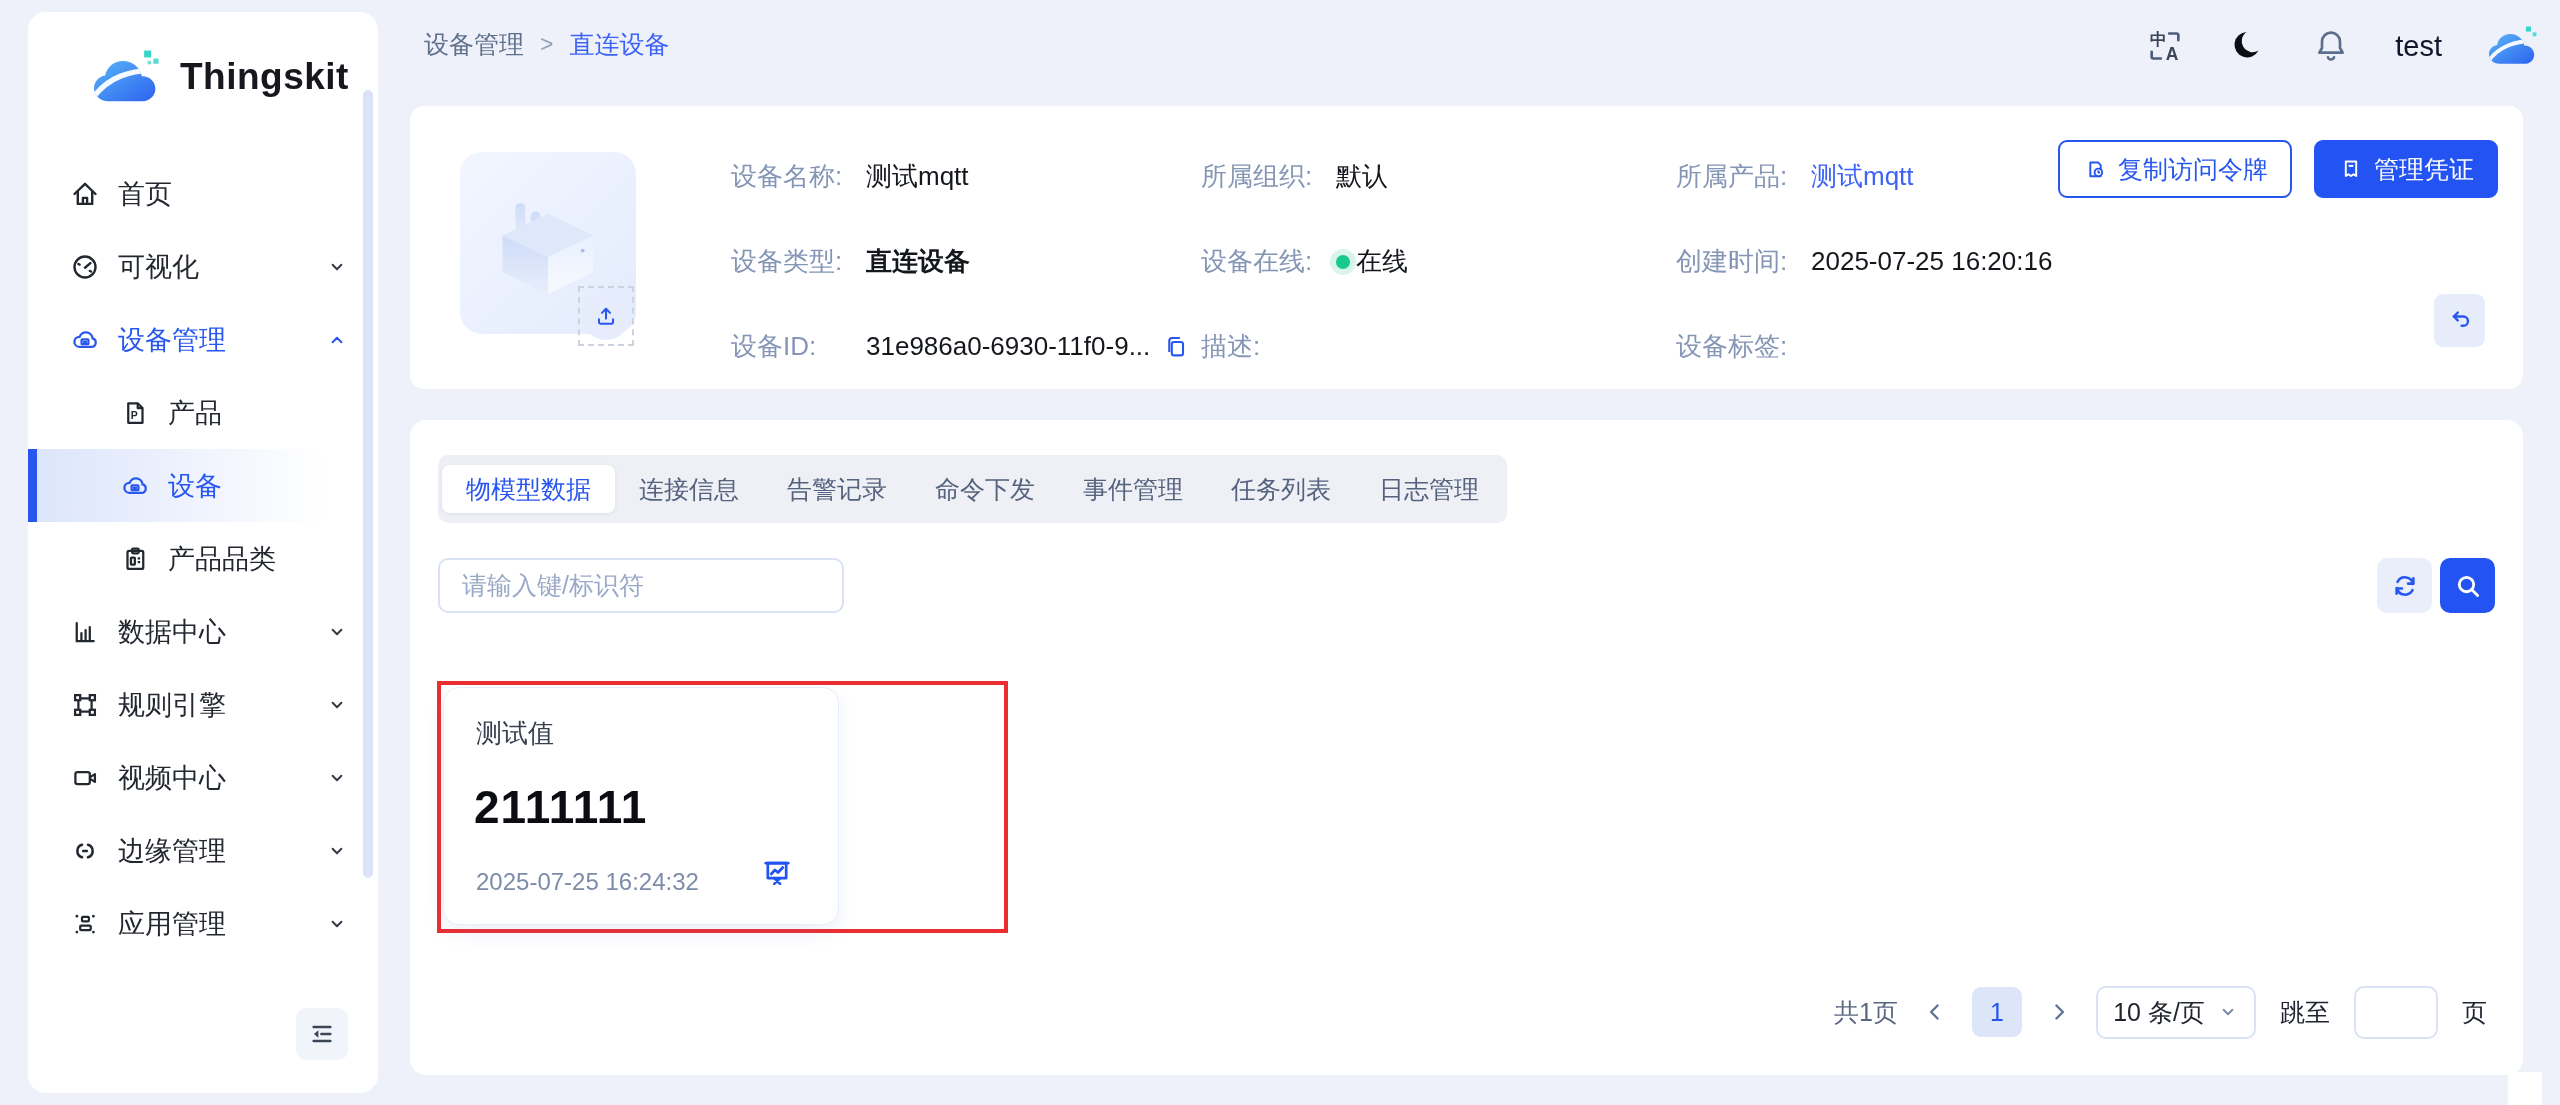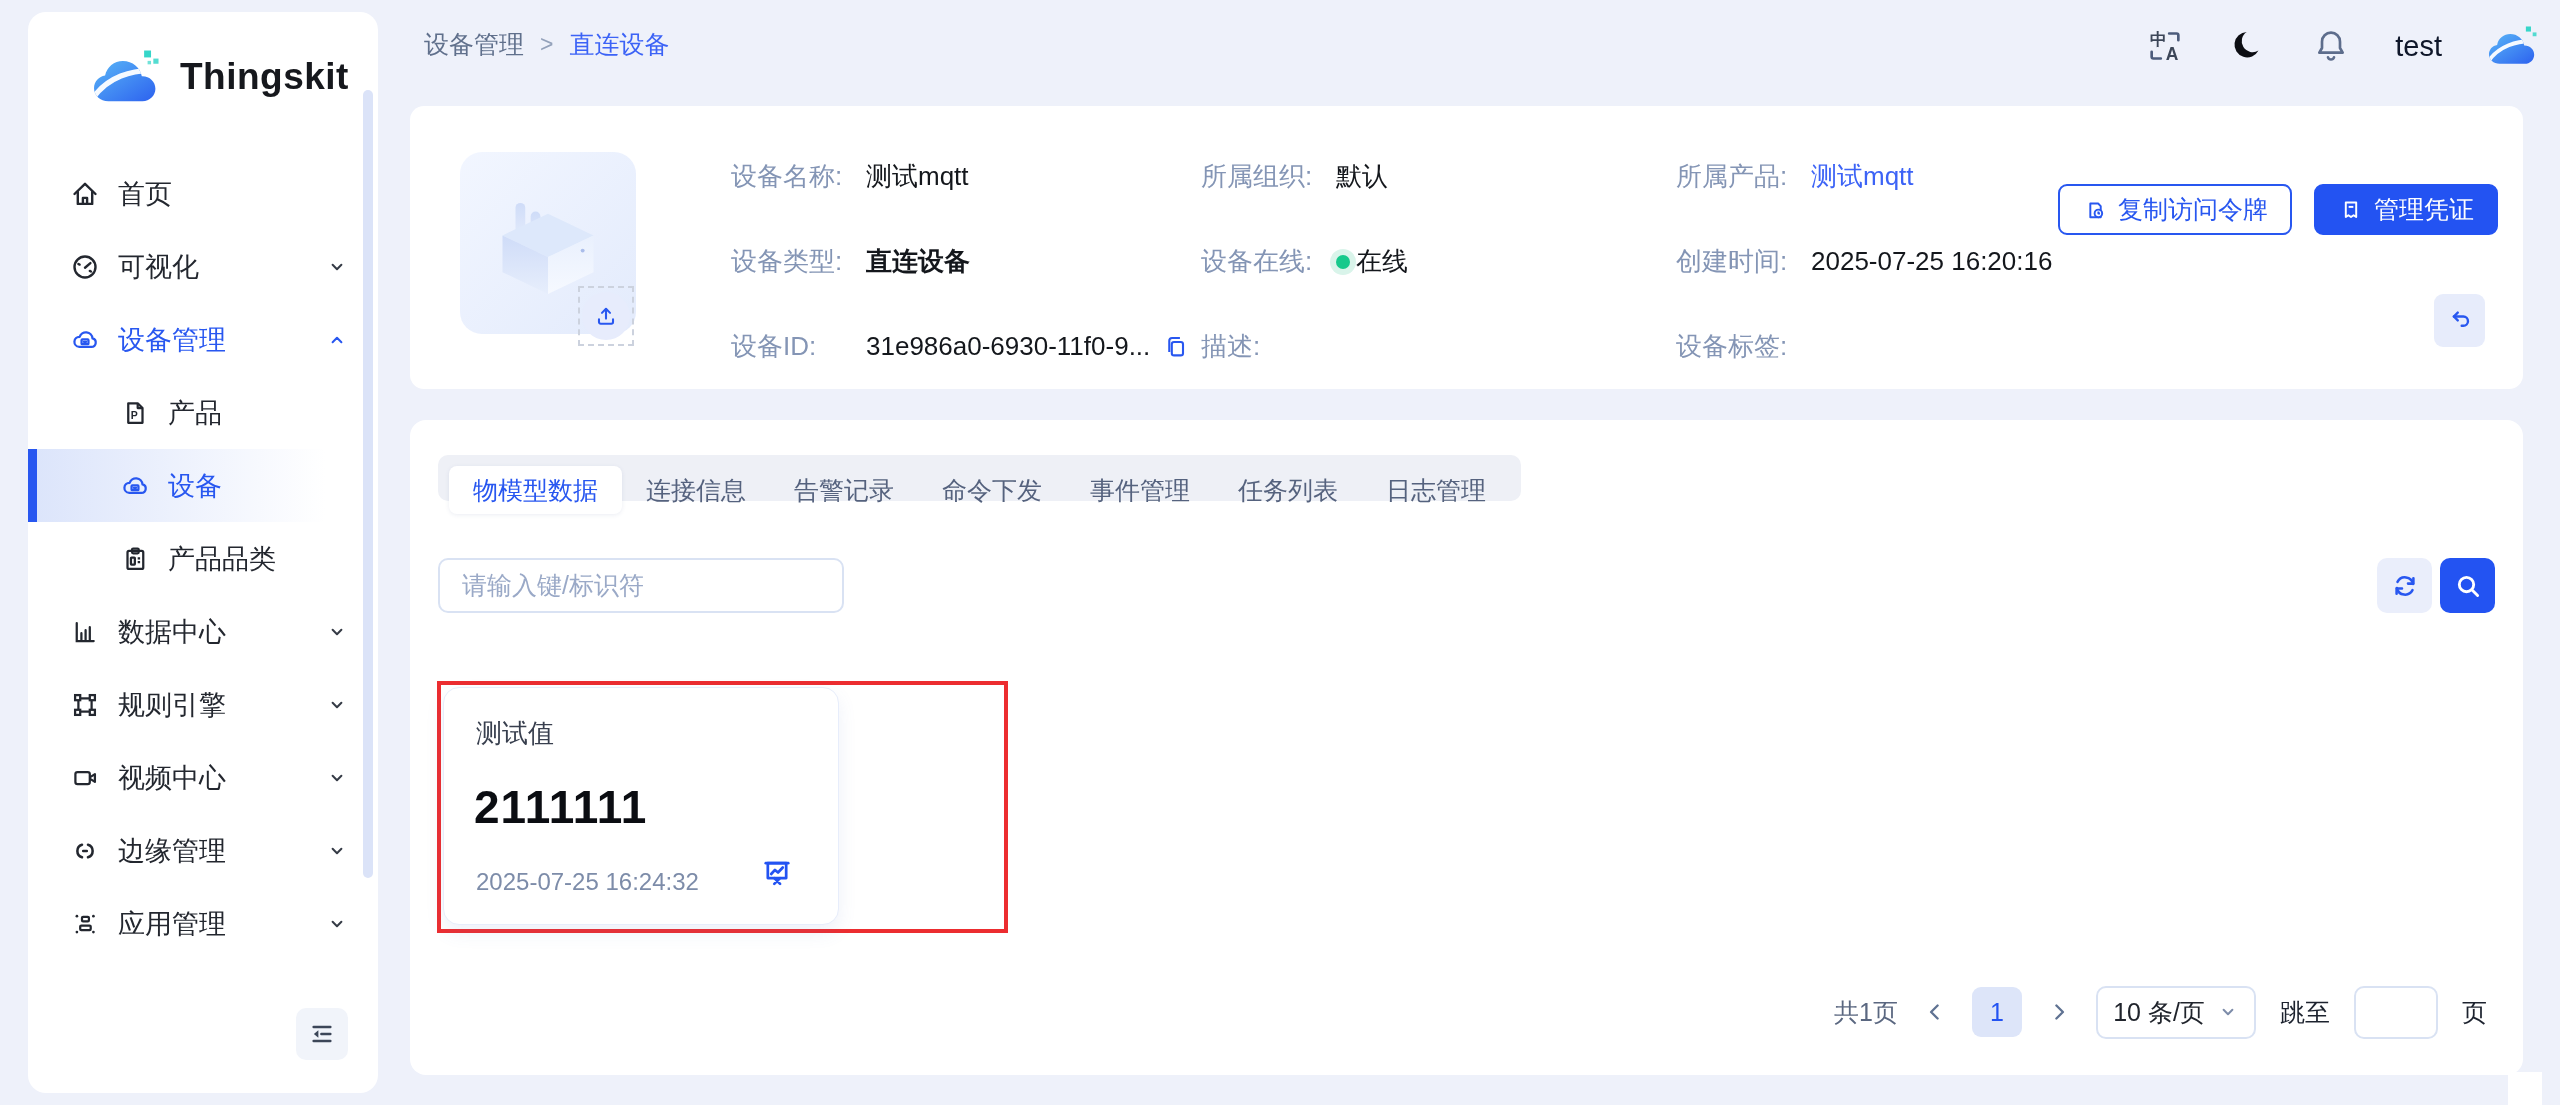--- a/index.html
+++ b/index.html
@@ -40,28 +40,28 @@
   .upload-circle { width:48px; height:48px; border-radius:50%; background:#e7ecfc; display:flex; align-items:center; justify-content:center; color:#2857f0; }
   .fields { position:absolute; left:321px; top:28px; display:grid; grid-template-columns:470px 475px 480px; grid-auto-rows:85px; align-items:center; }
   .cell { display:flex; align-items:center; font-size:26px; }
   .flabel { width:135px; color:#8495b5; flex:none; }
   .fvalue { color:#14171c; display:flex; align-items:center; gap:12px; }
   .fvalue.semibold { font-weight:600; }
   .fvalue.link { color:#3c63f6; cursor:pointer; }
   .dot { width:14px; height:14px; border-radius:50%; background:#17c98c; box-shadow:0 0 0 6px #d9f4ea; margin-right:6px; }
   .copy-ic { color:#2857f0; cursor:pointer; }
   .panel-buttons { position:absolute; right:25px; top:34px; display:flex; gap:22px; }
-  .btn { height:51px; border-radius:9px; display:flex; align-items:center; gap:10px; font-size:25px; padding:0 22px; cursor:pointer; font-family:inherit;margin-top:44px; }
+  .btn { height:58px; border-radius:9px; display:flex; align-items:center; gap:10px; font-size:25px; padding:0 22px; cursor:pointer; font-family:inherit; }
   .btn.outline { background:#fff; border:2px solid #2857f0; color:#2857f0; }
   .btn.solid { background:#2353f2; border:2px solid #2353f2; color:#fff; }
   .rollback { position:absolute; right:38px; top:188px; width:51px; height:53px; border:none; border-radius:9px; background:#e7ecfb; color:#2857f0; display:flex; align-items:center; justify-content:center; cursor:pointer; }
 
   
   .main-card { position:absolute; left:410px; top:420px; width:2113px; height:655px; background:#fff; border-radius:16px; }
-  .tabs { position:absolute; left:28px; top:35px; display:inline-flex; align-items:flex-start; background:#eef0f6; border-radius:10px; padding:11px; height:46px; }
+  .tabs { position:absolute; left:28px; top:35px; display:inline-flex; align-items:center; background:#eef0f6; border-radius:10px; padding:4px; height:68px; }
   .tab { font-size:25px; color:#55627e; padding:0 24px; height:48px; display:flex; align-items:center; border-radius:8px; cursor:pointer; white-space:nowrap; }
   .tab.active { background:#fff; color:#2857f0; box-shadow:0 1px 4px rgba(60,80,140,.10); }
   .search-input { position:absolute; left:28px; top:138px; width:406px; height:55px; border:2px solid #d9e2f3; border-radius:10px; font-size:25px; padding:0 22px; color:#1c222e; outline:none; font-family:inherit; background:#fff; }
   .search-input::placeholder { color:#9aa9c7; }
   .icon-btn { position:absolute; top:138px; width:55px; height:55px; border:none; border-radius:10px; display:flex; align-items:center; justify-content:center; cursor:pointer; }
   .icon-btn.refresh { right:91px; background:#eaeefb; color:#2857f0; }
   .icon-btn.searchbtn { right:28px; background:#2353f2; color:#fff; }
   .red-annotation { position:absolute; left:27px; top:261px; width:571px; height:252px; border:4px solid #ec2d30; pointer-events:none; }
   .tele-card { position:absolute; left:33px; top:267px; width:396px; height:238px; background:#fff; border:1px solid #e7edfb; border-radius:16px; box-shadow:0 8px 18px rgba(90,120,200,.10); cursor:pointer; }
   .tc-title { position:absolute; left:32px; top:28px; font-size:26px; color:#383f4e; }

